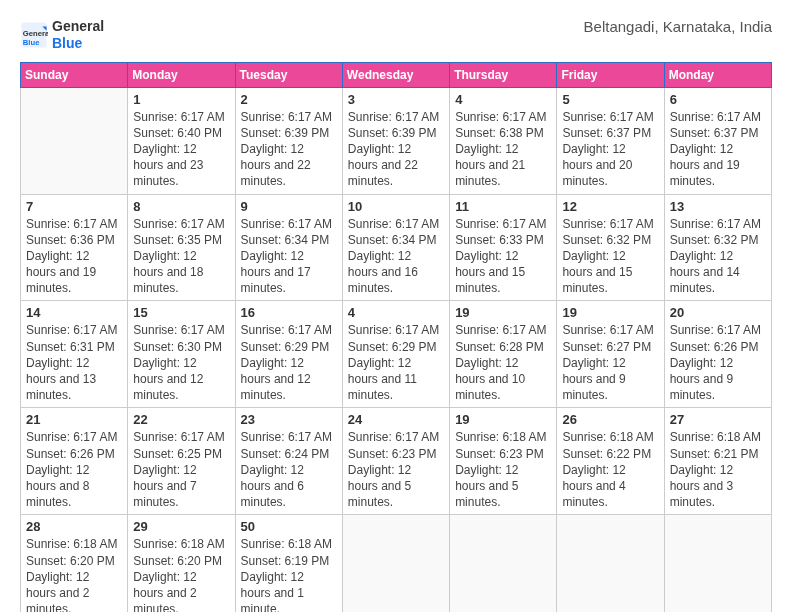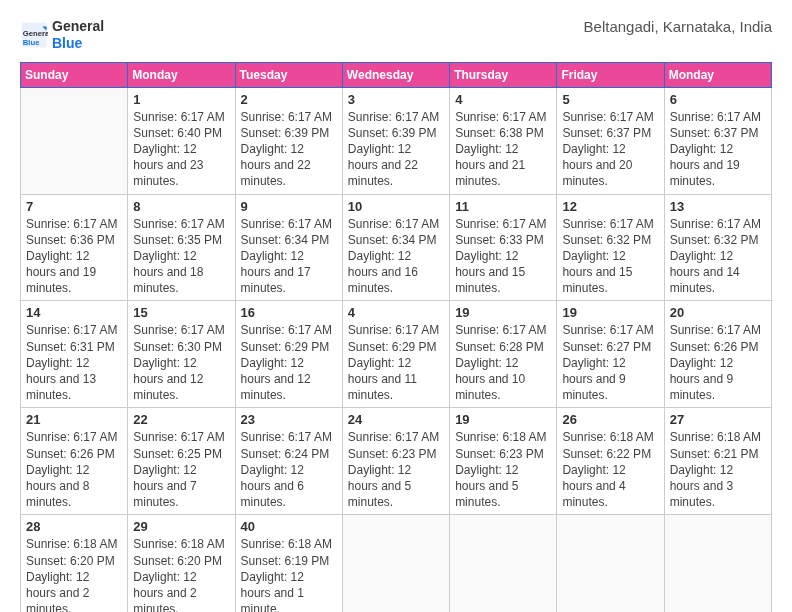--- a/index.html
+++ b/index.html
@@ -246,21 +246,21 @@
         <tr class="last-row">
           <td>
             <span class="day-number">28</span>
             <div class="day-info">Sunrise: 6:18 AM<br>Sunset: 6:20 PM<br>Daylight: 12 hours and 2 minutes.</div>
           </td>
           <td>
             <span class="day-number">29</span>
             <div class="day-info">Sunrise: 6:18 AM<br>Sunset: 6:20 PM<br>Daylight: 12 hours and 2 minutes.</div>
           </td>
           <td>
-            <span class="day-number">40</span>
+            <span class="day-number">50</span>
             <div class="day-info">Sunrise: 6:18 AM<br>Sunset: 6:19 PM<br>Daylight: 12 hours and 1 minute.</div>
           </td>
           <td class="empty-cell"></td>
           <td class="empty-cell"></td>
           <td class="empty-cell"></td>
           <td class="empty-cell"></td>
         </tr>
       </tbody>
   </table>
 </div>

